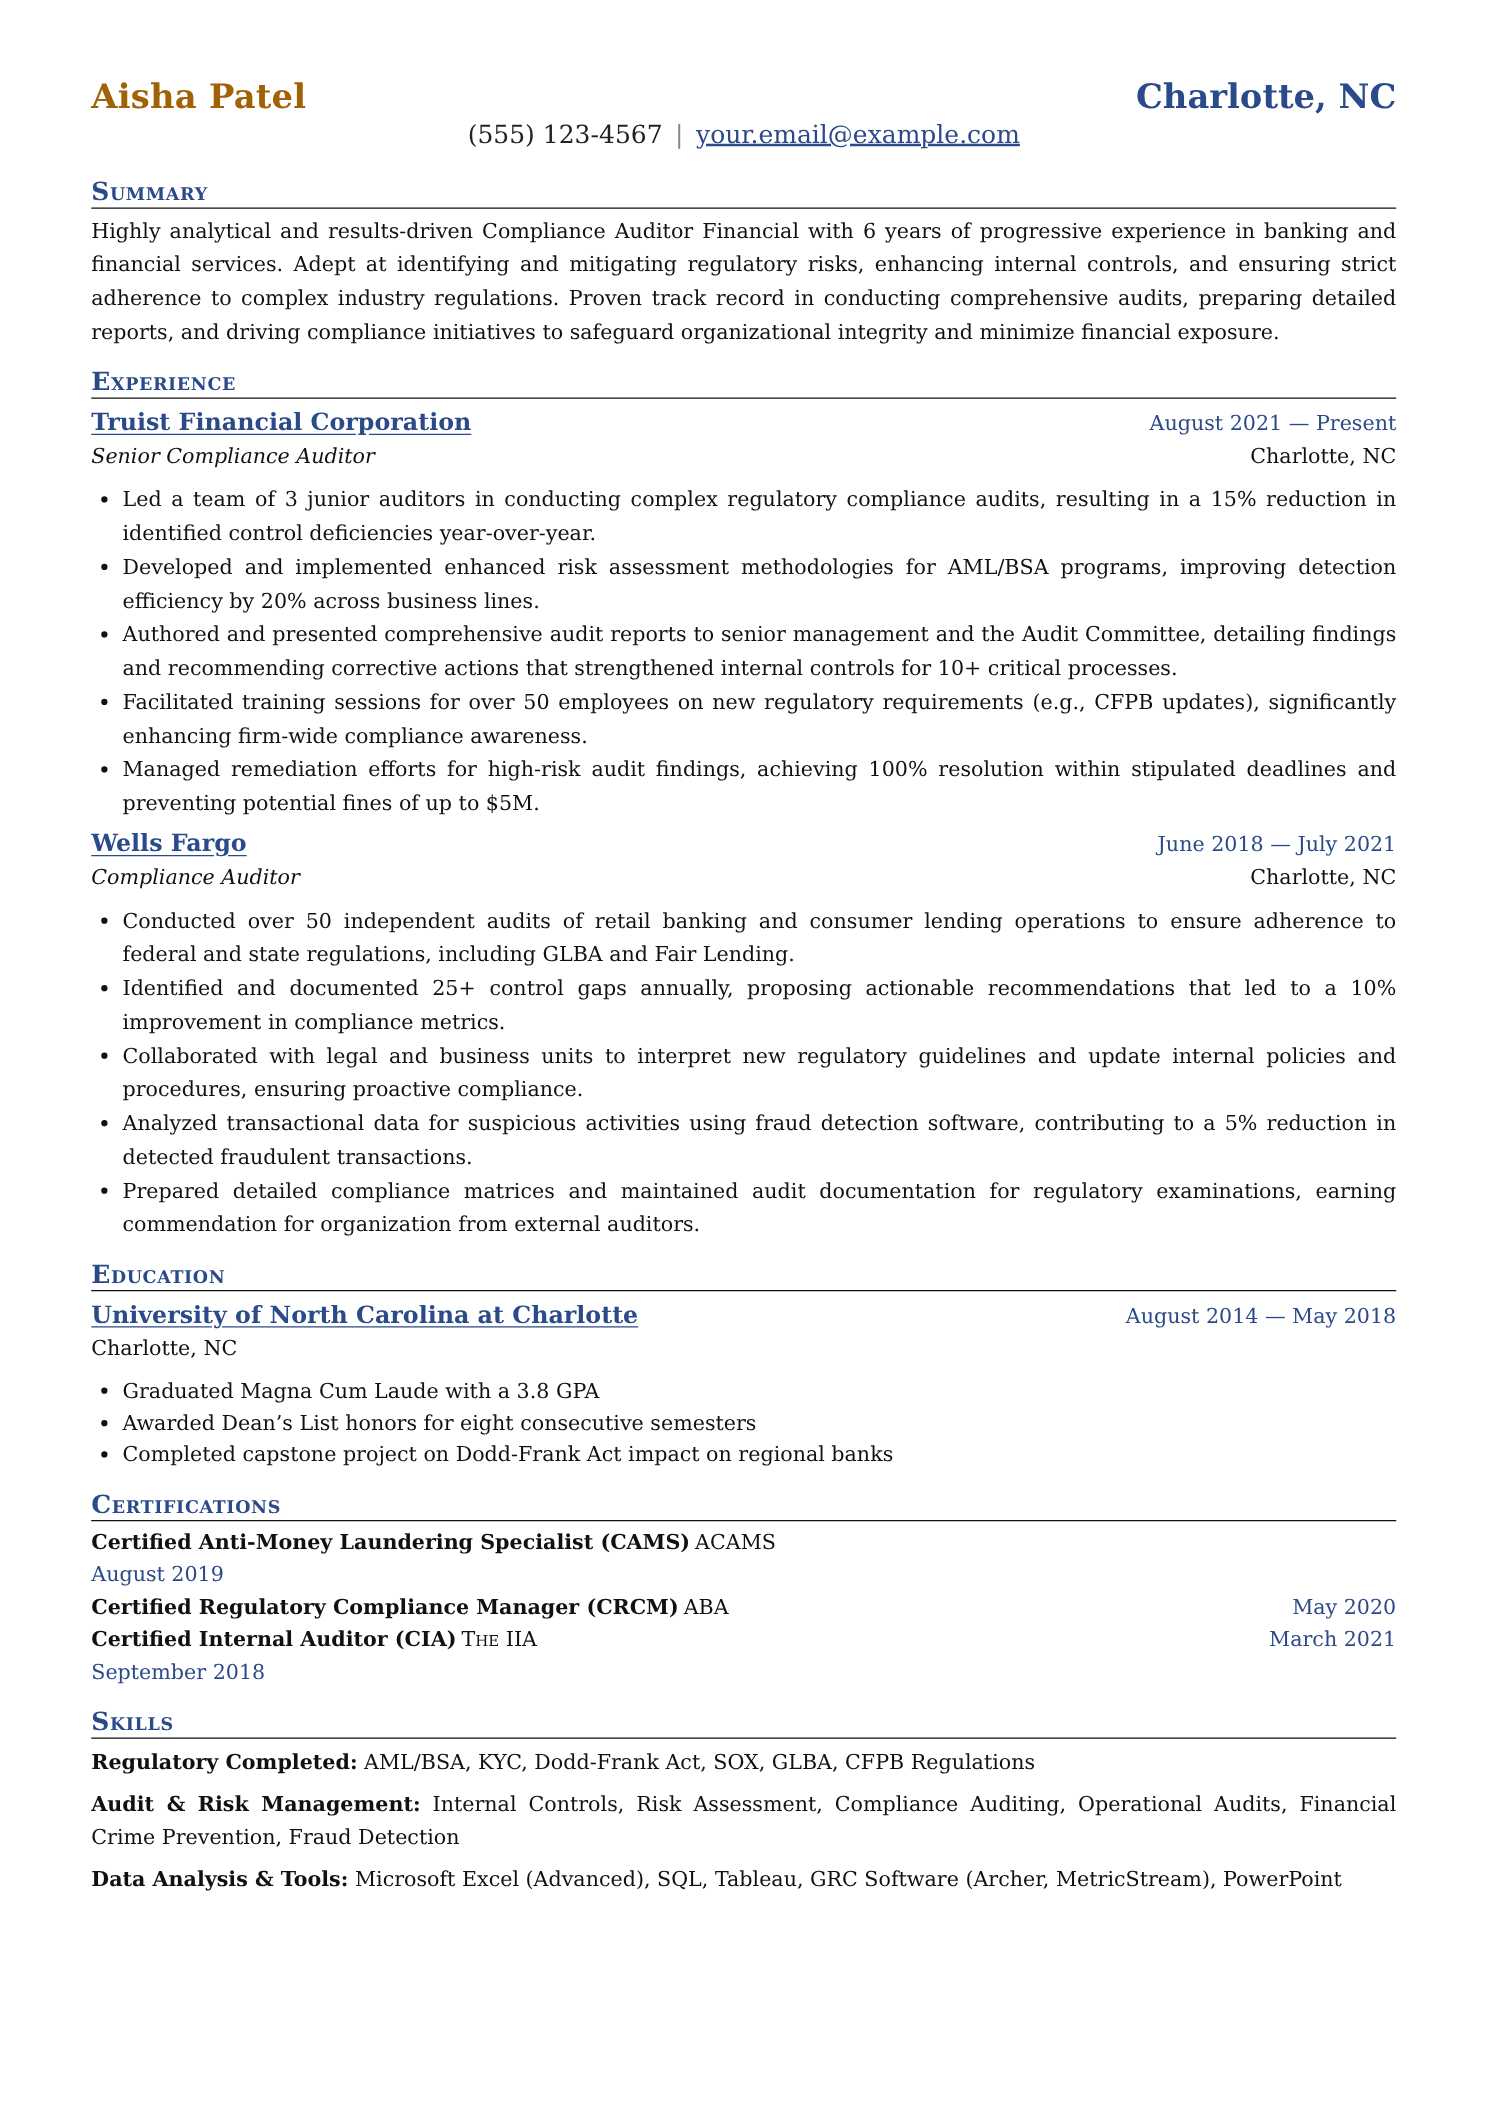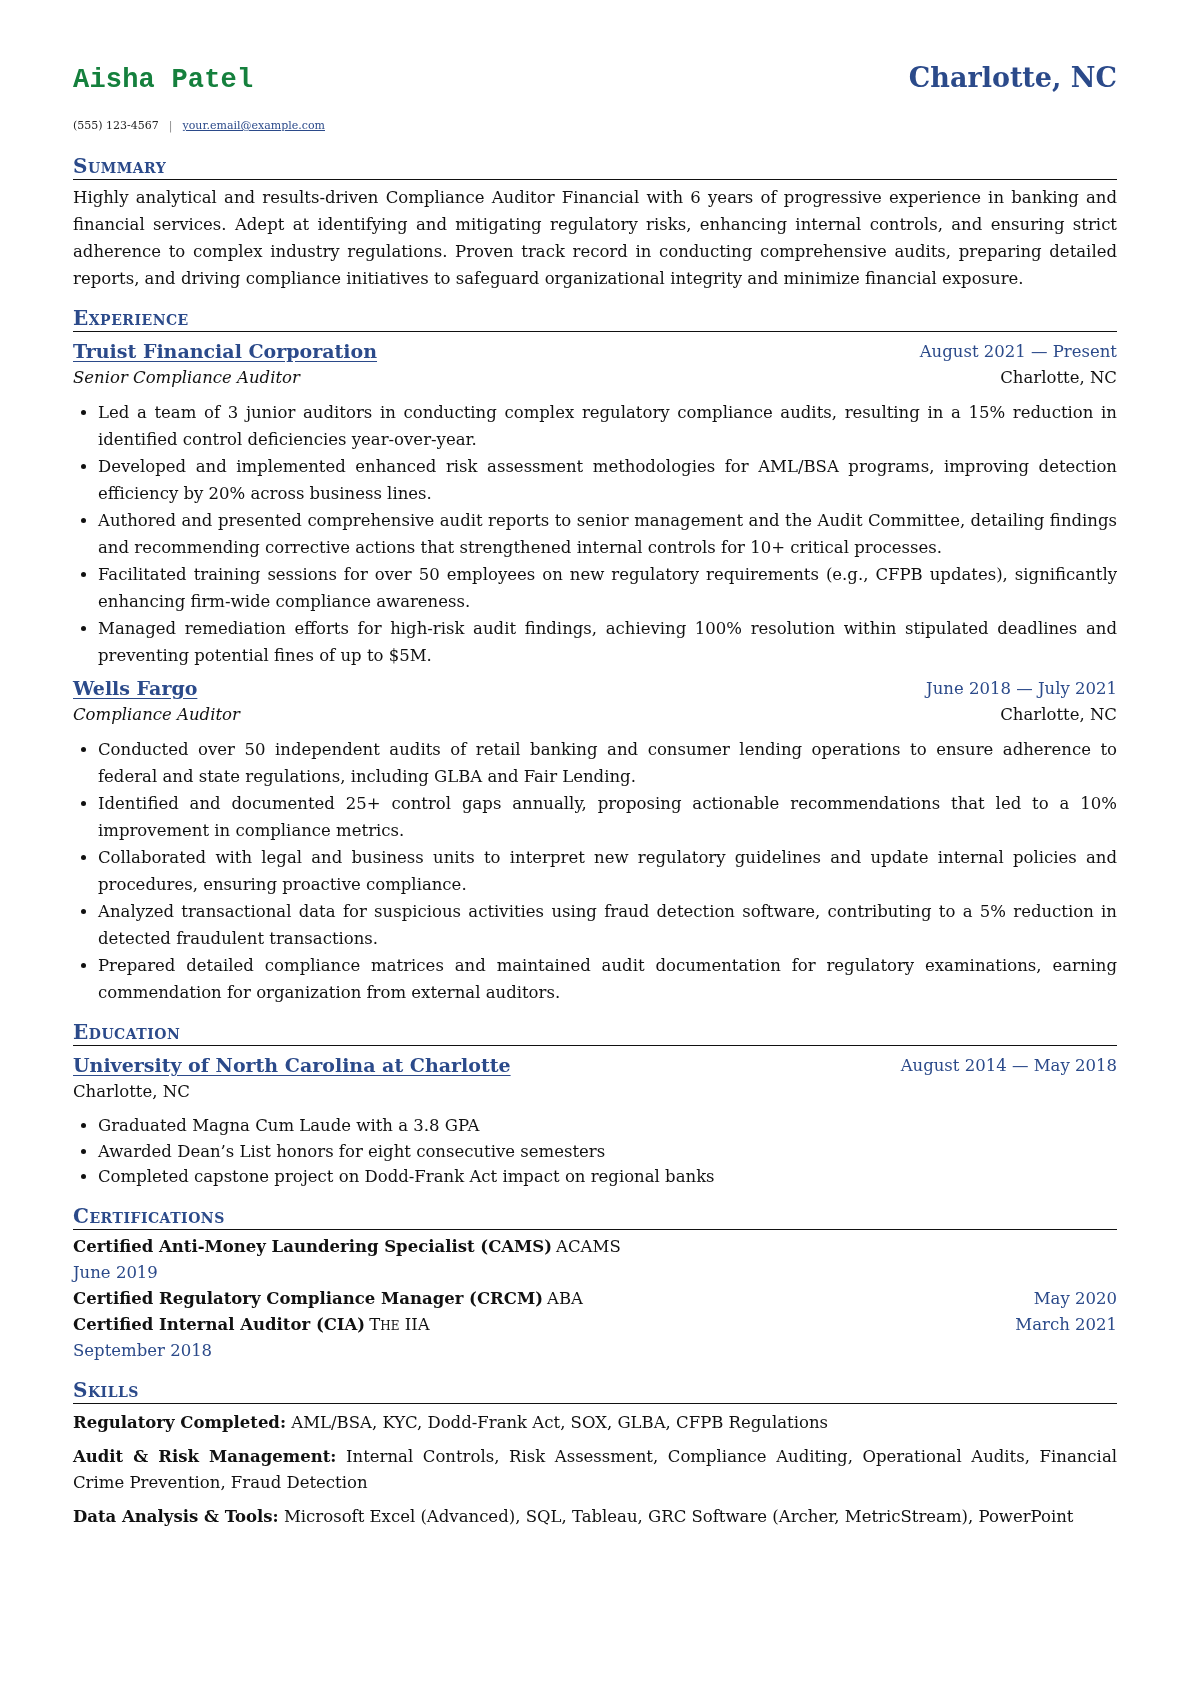--- a/index.html
+++ b/index.html
@@ -5,23 +5,23 @@
   html, body { margin: 0; padding: 0; background: #ffffff; }
   body {
     width: 1190px; height: 1683px; overflow: hidden;
     font-family: "DejaVu Serif", "Liberation Serif", serif;
     color: #111111;
   }
   .page { position: relative; padding: 0 73px 0 73px; }
 
   
   .header-row { display: flex; justify-content: space-between; align-items: baseline; padding-top: 62px; }
-  .name { font-size: 27px; font-weight: bold; color: #15803d; letter-spacing: 0.2px; font-family: Liberation Mono, monospace; }
+  .name { font-size: 27px; font-weight: bold; color: #a16207; letter-spacing: 0.2px; }
   .header-loc { font-size: 27px; font-weight: bold; color: #2b4a8a; }
-  .contact { font-size: 11px; margin-top: 24px; color: #222; }
+  .contact { font-size: 20px; margin-top: 2px; color: #222; text-align: center; }
   .contact .sep { color: #888; margin: 0 10px; }
   .contact a { color: #2b4a8a; text-decoration: underline; text-decoration-color: #2b4a8a; }
 
   
   .section-title {
     font-size: 20px; font-weight: bold; color: #2b4a8a;
     font-variant: small-caps; letter-spacing: 0.5px;
     border-bottom: 1.3px solid #111; padding-bottom: 1px; margin-top: 14px; line-height: 24px;
   }
   .section-title.first { margin-top: 22px; }
@@ -121,21 +121,21 @@
       <li>Graduated Magna Cum Laude with a 3.8 GPA</li>
       <li>Awarded Dean’s List honors for eight consecutive semesters</li>
       <li>Completed capstone project on Dodd-Frank Act impact on regional banks</li>
     </ul>
   </div>
 
   <div class="section-title">Certifications</div>
   <div class="certs">
     <div class="cert-row">
       <span><span class="cert-name">Certified Anti-Money Laundering Specialist (CAMS)</span><span class="cert-issuer">ACAMS</span></span>
-      <span class="cert-date">June 2019</span>
+      <span class="cert-date">August 2019</span>
     </div>
     <div class="cert-row">
       <span><span class="cert-name">Certified Regulatory Compliance Manager (CRCM)</span><span class="cert-issuer">ABA</span></span>
       <span class="cert-date">May 2020</span>
     </div>
     <div class="cert-row">
       <span><span class="cert-name">Certified Internal Auditor (CIA)</span><span class="cert-issuer sc">The IIA</span></span>
       <span class="cert-date">March 2021</span>
     </div>
     <div class="cert-row">

